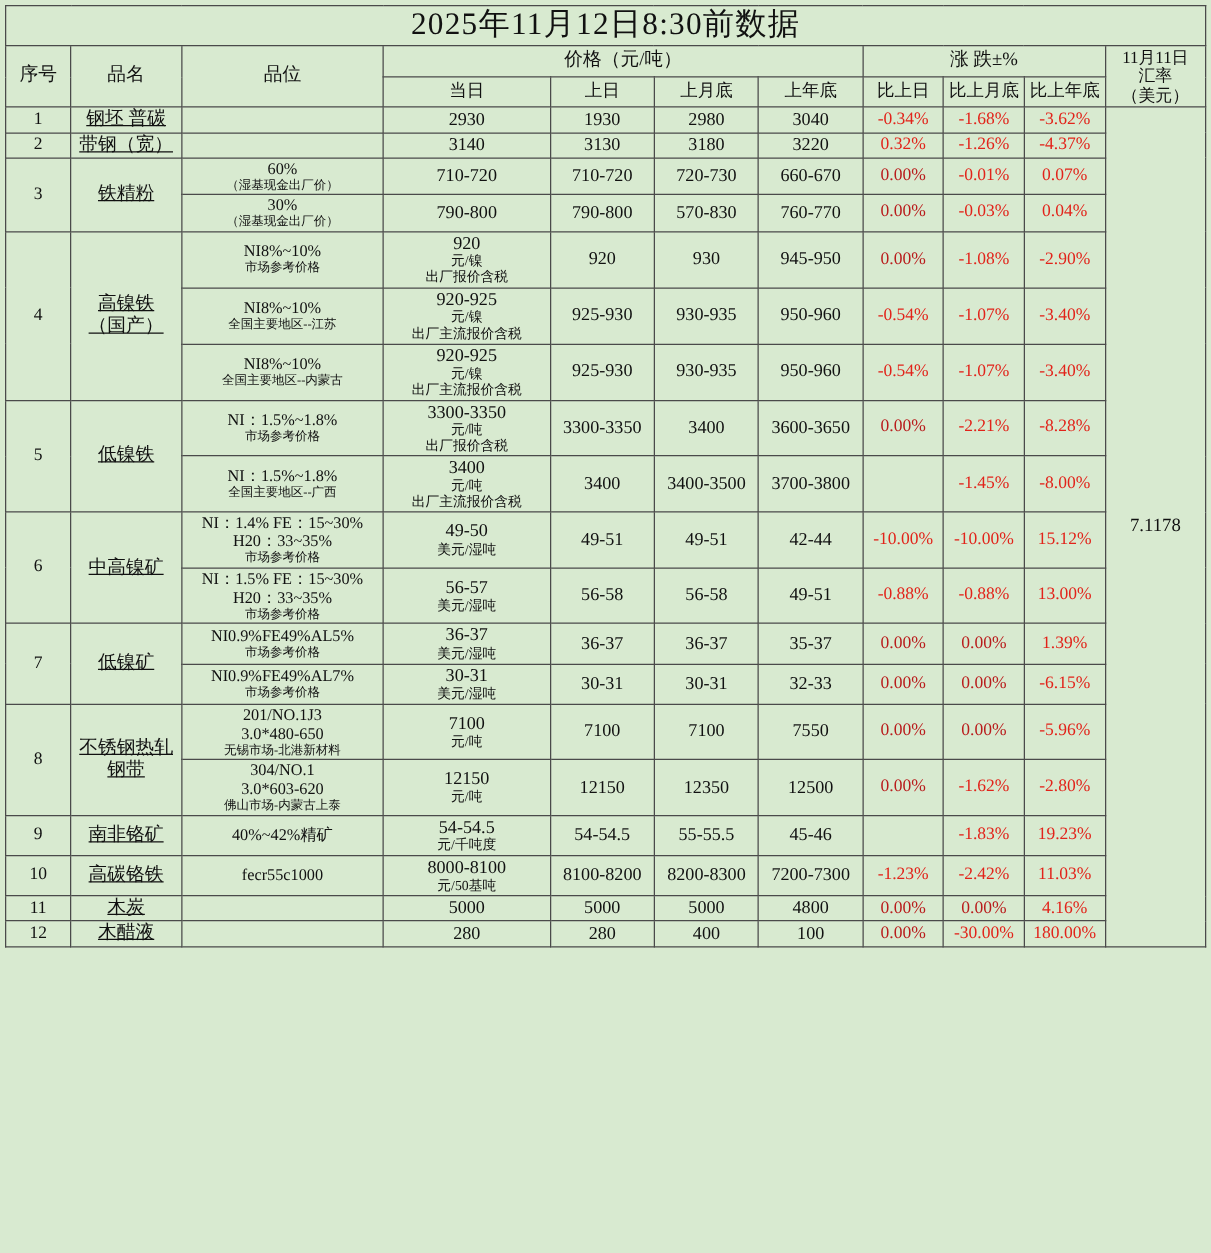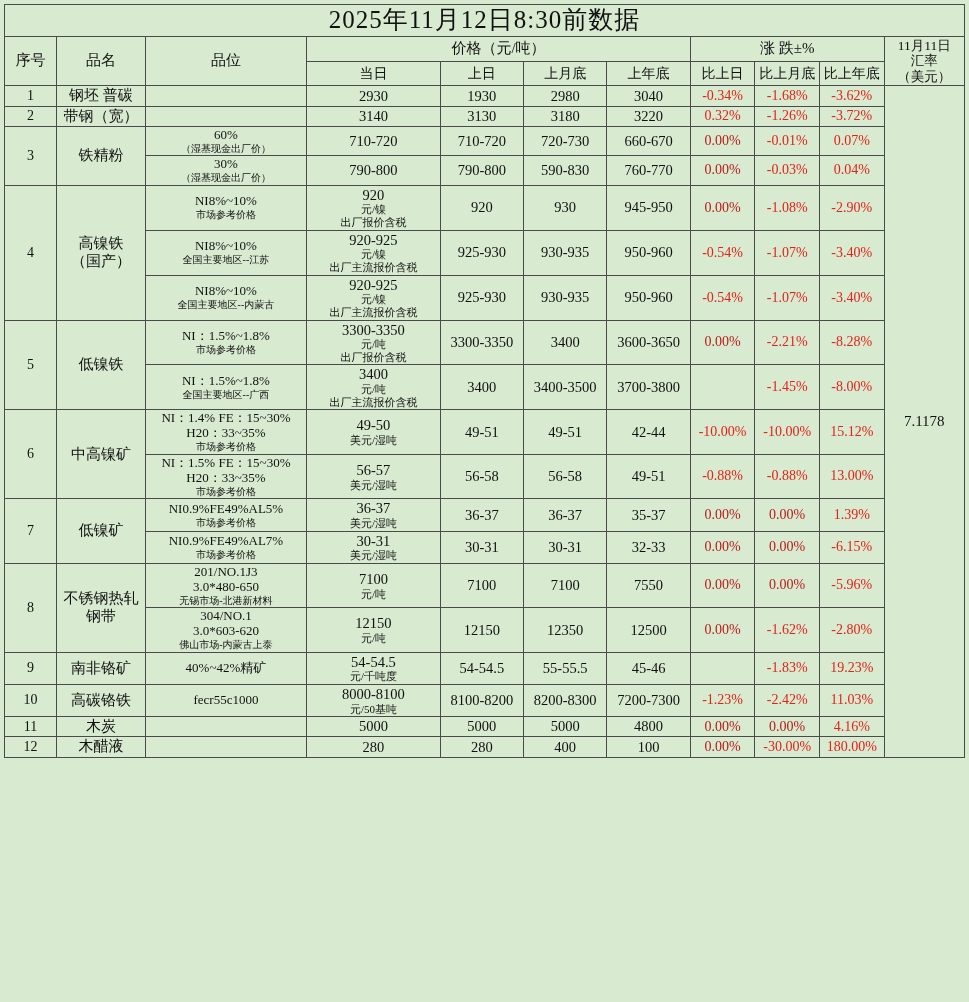--- a/index.html
+++ b/index.html
@@ -33,21 +33,21 @@
   }
   .title-cell{
     font-size:25px;
     font-family:"Liberation Serif", serif;
     padding:6px 0 7px 0;
     letter-spacing:1px;
   }
   .hdr{ font-size:15px; font-weight:bold; }
   .hdr-sm{ font-size:14px; font-weight:bold; }
   .hdr-rate{ font-size:13.5px; font-weight:bold; line-height:1.3; }
-  .name{ font-size:15px; font-weight:bold; }
+  .name{ font-size:15px; font-weight:bold;text-decoration:underline; }
   .idx{ font-size:14px; }
   .spec{ font-size:13px; line-height:1.25; }
   .spec .small{ font-size:10px; }
   .price{ font-size:14.5px; }
   .price .unit{ font-size:11px; display:block; }
   .pct{ font-size:14px; color:#e2231a;margin-top:24px; }
   .pct.zero{ color:#b91c1c; }
   .rate{ font-size:15px; }
   .colspan-pad{ padding:3px 0; }
 </style>
@@ -116,21 +116,21 @@
           <td class="name" rowspan="1">带钢（宽）</td>
           <td class="spec"></td>
           <td class="price">
             <div>3140</div>
           </td>
           <td class="price">3130</td>
           <td class="price">3180</td>
           <td class="price">3220</td>
           <td class="pct">0.32%</td>
           <td class="pct">-1.26%</td>
-          <td class="pct">-3.72%</td>
+          <td class="pct">-4.37%</td>
         </tr>
         <tr>
           <td class="idx" rowspan="2">3</td>
           <td class="name" rowspan="2">铁精粉</td>
           <td class="spec">
             <div>60%</div>
             <div class="small">（湿基现金出厂价）</div>
           </td>
           <td class="price">
             <div>710-720</div>
@@ -144,21 +144,21 @@
         </tr>
         <tr>
           <td class="spec">
             <div>30%</div>
             <div class="small">（湿基现金出厂价）</div>
           </td>
           <td class="price">
             <div>790-800</div>
           </td>
           <td class="price">790-800</td>
-          <td class="price">590-830</td>
+          <td class="price">570-830</td>
           <td class="price">760-770</td>
           <td class="pct zero">0.00%</td>
           <td class="pct">-0.03%</td>
           <td class="pct">0.04%</td>
         </tr>
         <tr>
           <td class="idx" rowspan="3">4</td>
           <td class="name" rowspan="3">
             <div>高镍铁</div>
             <div>（国产）</div>

